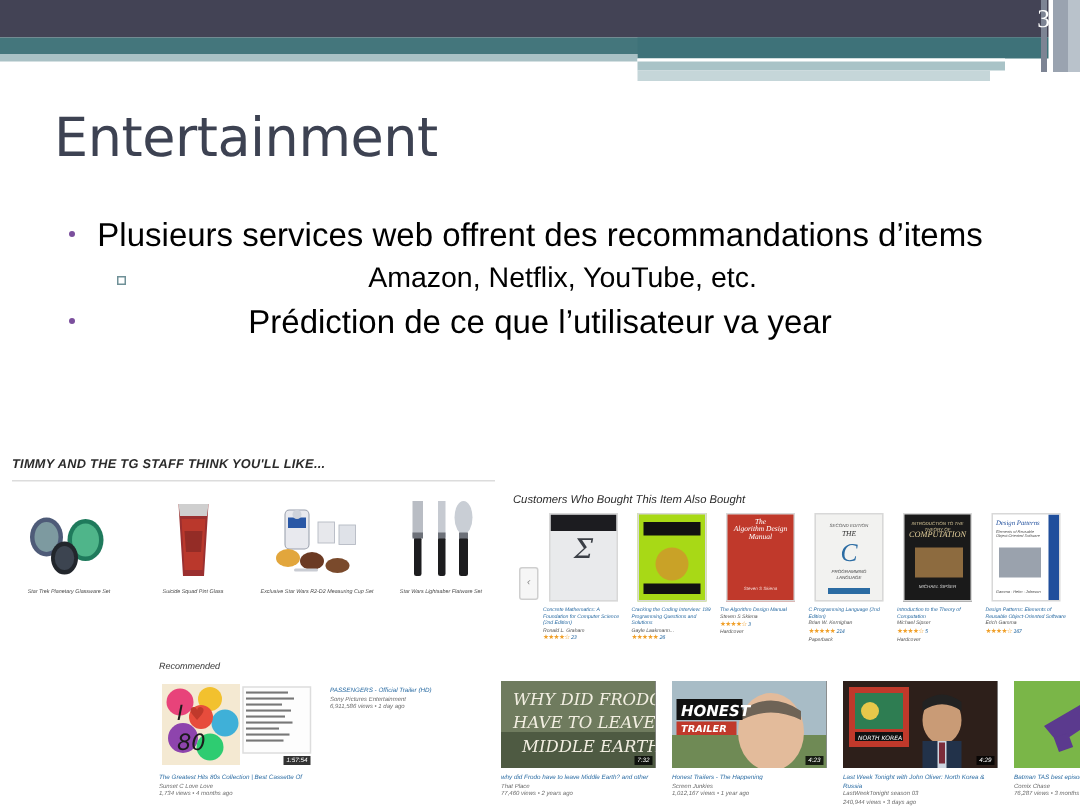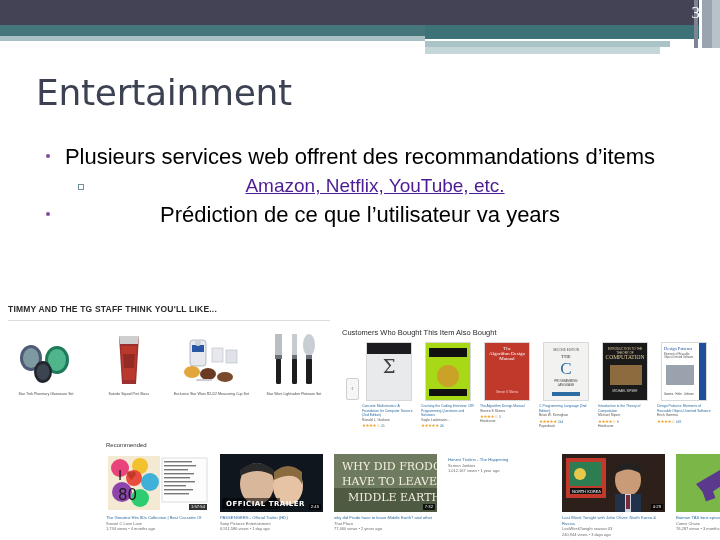--- a/index.html
+++ b/index.html
@@ -122,38 +122,38 @@
   ul.lvl2 {
     list-style: none;
     margin: 2px 0 1px 0;
     padding: 0;
   }
   li.b2 {
     position: relative;
     padding-left: 30px;
     font-size: 19px;
     line-height: 26px;
-    color: #4c1d95;
-    font-family: "Liberation Sans", sans-serif;
-    text-decoration: underline;
+    color: #000000;
+    font-family: "Liberation Sans", sans-serif;
   }
   li.b2 > .sq {
     position: absolute;
     left: 14px; top: 11px;
     width: 4px; height: 4px;
     border: 1px solid #6f9097;
     background: transparent;
   }
 
   
   .collage {
     position: absolute;
     left: 0; top: 296px;
     width: 715px; height: 244px;
     background: #ffffff;
+    font-style: italic;
   }
 
   
   .tg {
     position: absolute;
     left: 2px; top: 0px;
     width: 336px; height: 128px;
     background: #ffffff;
   }
   .tg-head {
@@ -347,21 +347,21 @@
       <span>Plusieurs services web offrent des recommandations d’items</span>
       <ul class="lvl2">
         <li class="b2">
           <span class="sq"></span>
           <span>Amazon, Netflix, YouTube, etc.</span>
         </li>
       </ul>
     </li>
     <li class="b1">
       <span class="dot"></span>
-      <span>Prédiction de ce que l’utilisateur va years</span>
+      <span>Prédiction de ce que l’utilisateur va year</span>
     </li>
   </ul>
 </div>
 
 <div class="collage">
 
   <div class="tg">
     <div class="tg-head">TIMMY AND THE TG STAFF THINK YOU'LL LIKE...</div>
     <div class="tg-rule"></div>
     <div class="tg-row">
@@ -544,32 +544,20 @@
             </g>
           </svg>
           <div class="yt-dur">1:57:54</div>
         </div>
         <div class="yt-title">The Greatest Hits 80s Collection | Best Cassette Of</div>
         <div class="yt-chan">Sunset C Love Love</div>
         <div class="yt-meta">1,734 views • 4 months ago</div>
       </div>
 
       <div class="yt-item">
-        <div class="yt-thumb">
-          <svg width="103" height="58" viewBox="0 0 103 58">
-            <rect width="103" height="58" fill="#10161d"></rect>
-            <ellipse cx="37" cy="30" rx="17" ry="21" fill="#d9b79a"></ellipse>
-            <path d="M20 16 Q37 2 54 16 L54 22 Q37 12 20 22 Z" fill="#2a2a2a"></path>
-            <ellipse cx="68" cy="32" rx="15" ry="19" fill="#e7c3a6"></ellipse>
-            <path d="M54 18 Q68 6 82 18 L82 30 Q76 16 54 26 Z" fill="#8a6a3f"></path>
-            <rect x="2" y="44" width="58" height="11" fill="#000" opacity="0.55"></rect>
-            <text x="6" y="52" font-size="7" fill="#fff" font-family="DejaVu Sans" font-weight="bold" letter-spacing="0.5">OFFICIAL TRAILER</text>
-          </svg>
-          <div class="yt-dur">2:45</div>
-        </div>
         <div class="yt-title">PASSENGERS - Official Trailer (HD)</div>
         <div class="yt-chan">Sony Pictures Entertainment</div>
         <div class="yt-meta">6,911,586 views • 1 day ago</div>
       </div>
 
       <div class="yt-item">
         <div class="yt-thumb">
           <svg width="103" height="58" viewBox="0 0 103 58">
             <rect width="103" height="58" fill="#6f7b5e"></rect>
             <rect y="34" width="103" height="24" fill="#4e5a42"></rect>
@@ -578,20 +566,33 @@
             <text x="14" y="47" font-size="11" fill="#f3efe2" font-family="DejaVu Serif">MIDDLE EARTH?</text>
           </svg>
           <div class="yt-dur">7:32</div>
         </div>
         <div class="yt-title">why did Frodo have to leave Middle Earth? and other</div>
         <div class="yt-chan">That Place</div>
         <div class="yt-meta">77,460 views • 2 years ago</div>
       </div>
 
       <div class="yt-item">
+        <div class="yt-thumb">
+          <svg width="103" height="58" viewBox="0 0 103 58">
+            <rect width="103" height="58" fill="#a8bcc6"></rect>
+            <rect y="36" width="103" height="22" fill="#6f8a55"></rect>
+            <ellipse cx="66" cy="34" rx="22" ry="26" fill="#e3bb9b"></ellipse>
+            <path d="M46 20 Q66 6 86 20 L86 26 Q66 16 46 26 Z" fill="#6e6356"></path>
+            <rect x="3" y="12" width="44" height="14" fill="#111"></rect>
+            <text x="6" y="23" font-size="10" fill="#fff" font-family="DejaVu Sans" font-weight="bold">HONEST</text>
+            <rect x="3" y="27" width="40" height="9" fill="#c0392b"></rect>
+            <text x="6" y="34" font-size="6.5" fill="#fff" font-family="DejaVu Sans" font-weight="bold">TRAILER</text>
+          </svg>
+          <div class="yt-dur">4:23</div>
+        </div>
         <div class="yt-title">Honest Trailers - The Happening</div>
         <div class="yt-chan">Screen Junkies</div>
         <div class="yt-meta">1,012,167 views • 1 year ago</div>
       </div>
 
       <div class="yt-item">
         <div class="yt-thumb">
           <svg width="103" height="58" viewBox="0 0 103 58">
             <rect width="103" height="58" fill="#2d1f1a"></rect>
             <rect x="4" y="4" width="40" height="40" fill="#c0392b"></rect>

